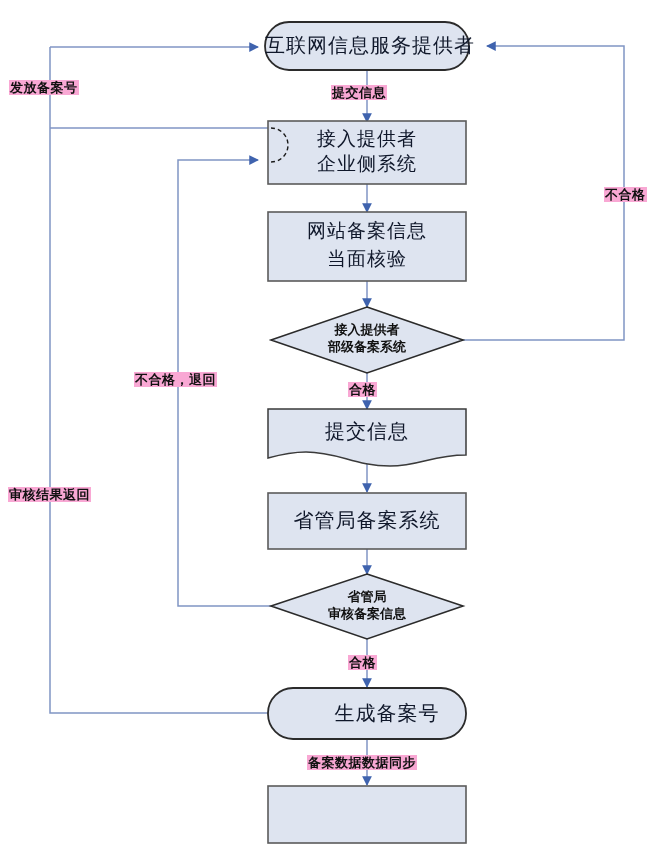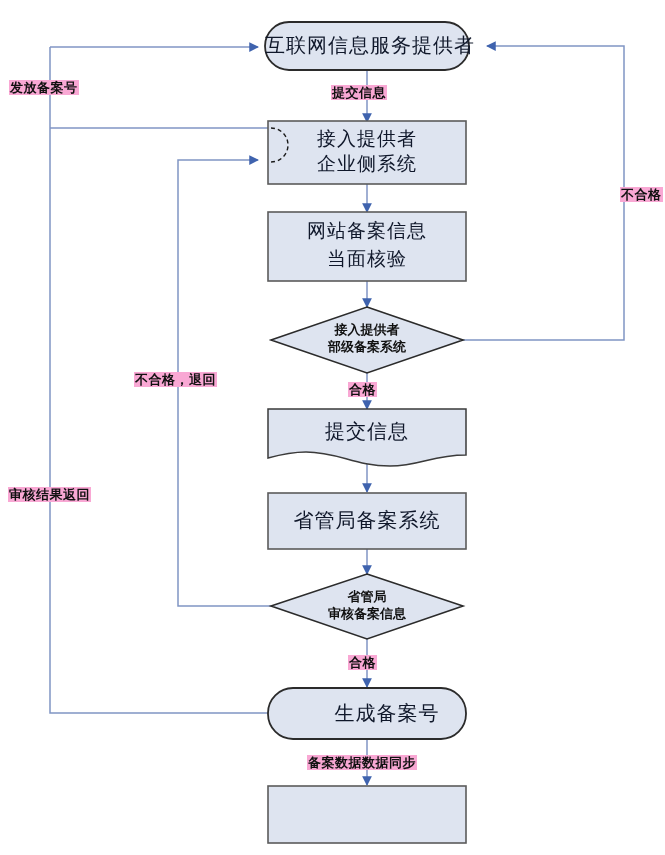--- a/index.html
+++ b/index.html
@@ -169,21 +169,21 @@
   <div class="node-label small-bold" style="left:271px; top:589px; width:192px;">省管局</div>
   <div class="node-label small-bold" style="left:271px; top:606px; width:192px;">审核备案信息</div>
 
   <div class="node-label big" style="left:268px; top:702px; width:238px;">生成备案号</div>
 
 
   <div class="edge-label" style="left:331px; top:85px;">提交信息</div>
 
   <div class="edge-label" style="left:9px; top:80px;">发放备案号</div>
 
-  <div class="edge-label" style="left:620px; top:187px;">不合格</div>
+  <div class="edge-label" style="left:604px; top:187px;">不合格</div>
 
   <div class="edge-label" style="left:348px; top:382px;">合格</div>
 
   <div class="edge-label" style="left:134px; top:372px;">不合格，退回</div>
 
   <div class="edge-label" style="left:8px; top:456px;margin-top:31px;">审核结果返回</div>
 
   <div class="edge-label" style="left:348px; top:655px;">合格</div>
 
   <div class="edge-label" style="left:307px; top:755px;">备案数据数据同步</div>

